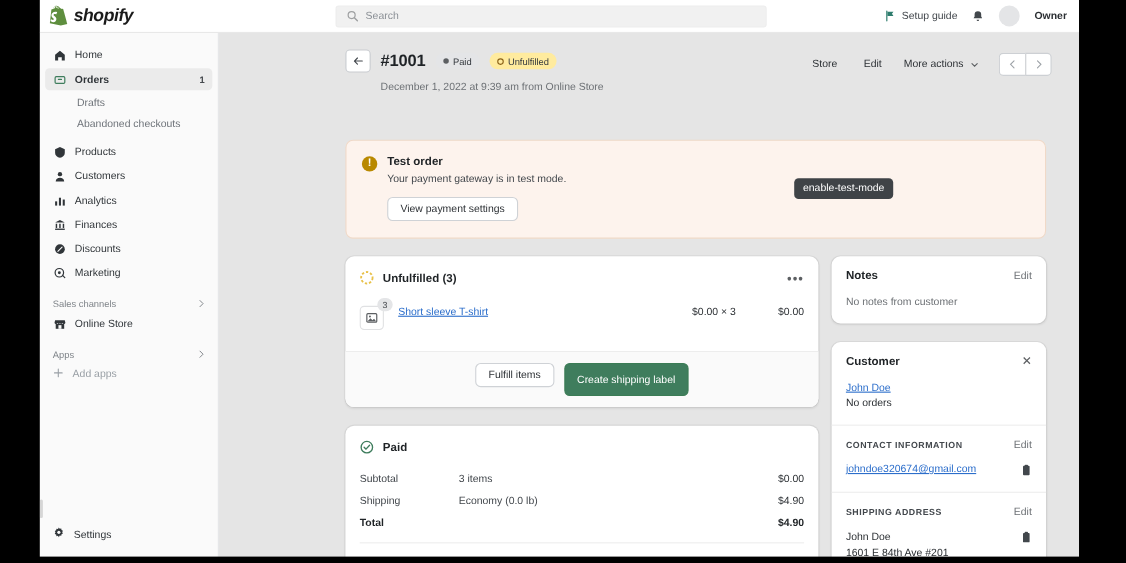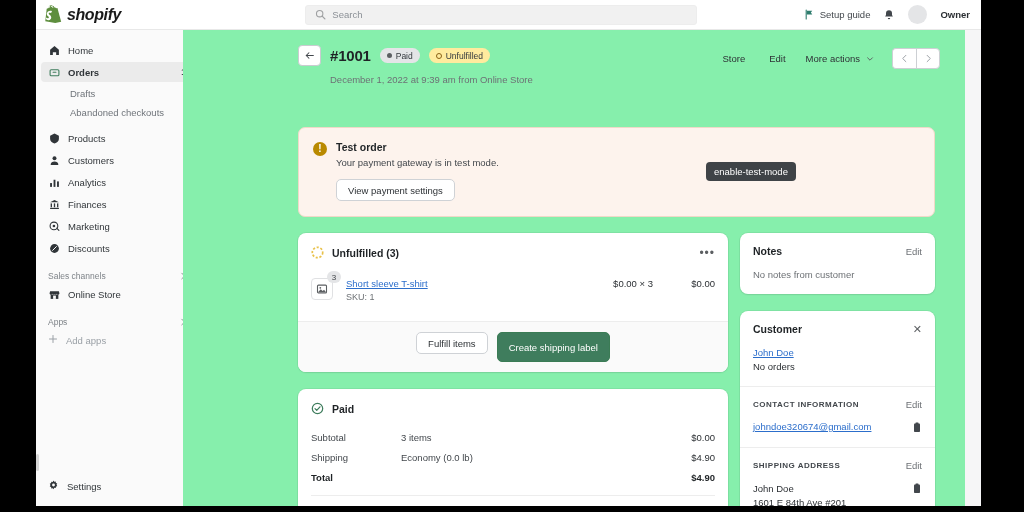--- a/index.html
+++ b/index.html
@@ -98,22 +98,22 @@
     display: flex; align-items: center; gap: 8px;
     height: 20px; padding: 0 7px; font-size: 9.5px; color: #303539; cursor: pointer;
   }
   .scroll-nub {
     position: absolute; left: 0px; bottom: 37px; width: 3px; height: 17px;
     background: #d6d6d6; border-radius: 2px;
   }
 
   
   .main {
-    position: absolute; left: 147px; top: 30px; width: 782px; height: 478px;
-    background: #86efac; overflow: hidden;
+    position: absolute; left: 163px; top: 30px; width: 782px; height: 478px;
+    background: #e5e5e5; overflow: hidden;
   }
 
   
   .order-head { position: absolute; left: 115px; top: 15px; right: 25px; height: 50px; }
   .oh-row { display: flex; align-items: center; gap: 9px; }
   .back-btn {
     width: 23px; height: 21px; border: 1px solid #c9ccd0; border-radius: 4px;
     background: #fff; display: flex; align-items: center; justify-content: center;
     cursor: pointer; flex: none;
   }
@@ -369,36 +369,36 @@
               <rect x="14.6" y="8" width="2.4" height="7" fill="#303539"></rect>
               <rect x="2" y="16" width="16" height="2.2" fill="#303539"></rect>
             </svg>
           </span>
           <span class="n-label">Finances</span>
         </div>
 
         <div class="nav-item">
           <span class="n-icon">
             <svg width="11" height="11" viewBox="0 0 20 20">
+              <circle cx="10" cy="10" r="8" fill="#303539"></circle>
+              <path d="M6.5 13.5l7-7" stroke="#fff" stroke-width="1.8" stroke-linecap="round"></path>
+            </svg>
+          </span>
+          <span class="n-label">Discounts</span>
+        </div>
+
+        <div class="nav-item">
+          <span class="n-icon">
+            <svg width="11" height="11" viewBox="0 0 20 20">
               <circle cx="9" cy="9" r="7" fill="none" stroke="#303539" stroke-width="2"></circle>
               <circle cx="9" cy="9" r="2.4" fill="#303539"></circle>
               <path d="M14 13l4 4" stroke="#303539" stroke-width="2" stroke-linecap="round"></path>
             </svg>
           </span>
           <span class="n-label">Marketing</span>
-        </div>
-
-        <div class="nav-item">
-          <span class="n-icon">
-            <svg width="11" height="11" viewBox="0 0 20 20">
-              <circle cx="10" cy="10" r="8" fill="#303539"></circle>
-              <path d="M6.5 13.5l7-7" stroke="#fff" stroke-width="1.8" stroke-linecap="round"></path>
-            </svg>
-          </span>
-          <span class="n-label">Discounts</span>
         </div>
 
         <div class="nav-group">
           <span>Sales channels</span>
           <svg width="8" height="8" viewBox="0 0 20 20">
             <path d="M7 3l7 7-7 7" fill="none" stroke="#7e8388" stroke-width="2.2" stroke-linecap="round"></path>
           </svg>
         </div>
 
         <div class="nav-item">
@@ -516,21 +516,20 @@
                 <svg width="12" height="12" viewBox="0 0 20 20">
                   <rect x="2.5" y="3.5" width="15" height="13" rx="1.6" fill="none" stroke="#5c5f62" stroke-width="1.8"></rect>
                   <circle cx="7.2" cy="8" r="1.5" fill="#5c5f62"></circle>
                   <path d="M3.6 15l4.4-4.6 3 3 2.4-2.2 3 3.8z" fill="#5c5f62"></path>
                 </svg>
               </div>
               <div class="qty-badge">3</div>
             </div>
             <div class="li-info">
               <div class="li-name">Short sleeve T-shirt</div>
-              <div class="li-sku">SKU: 1</div>
             </div>
             <div class="li-unit">$0.00 × 3</div>
             <div class="li-total">$0.00</div>
           </div>
 
           <div class="card-footer">
             <div class="btn-secondary">Fulfill items</div>
             <div class="btn-primary">Create shipping label</div>
           </div>
         </div>

